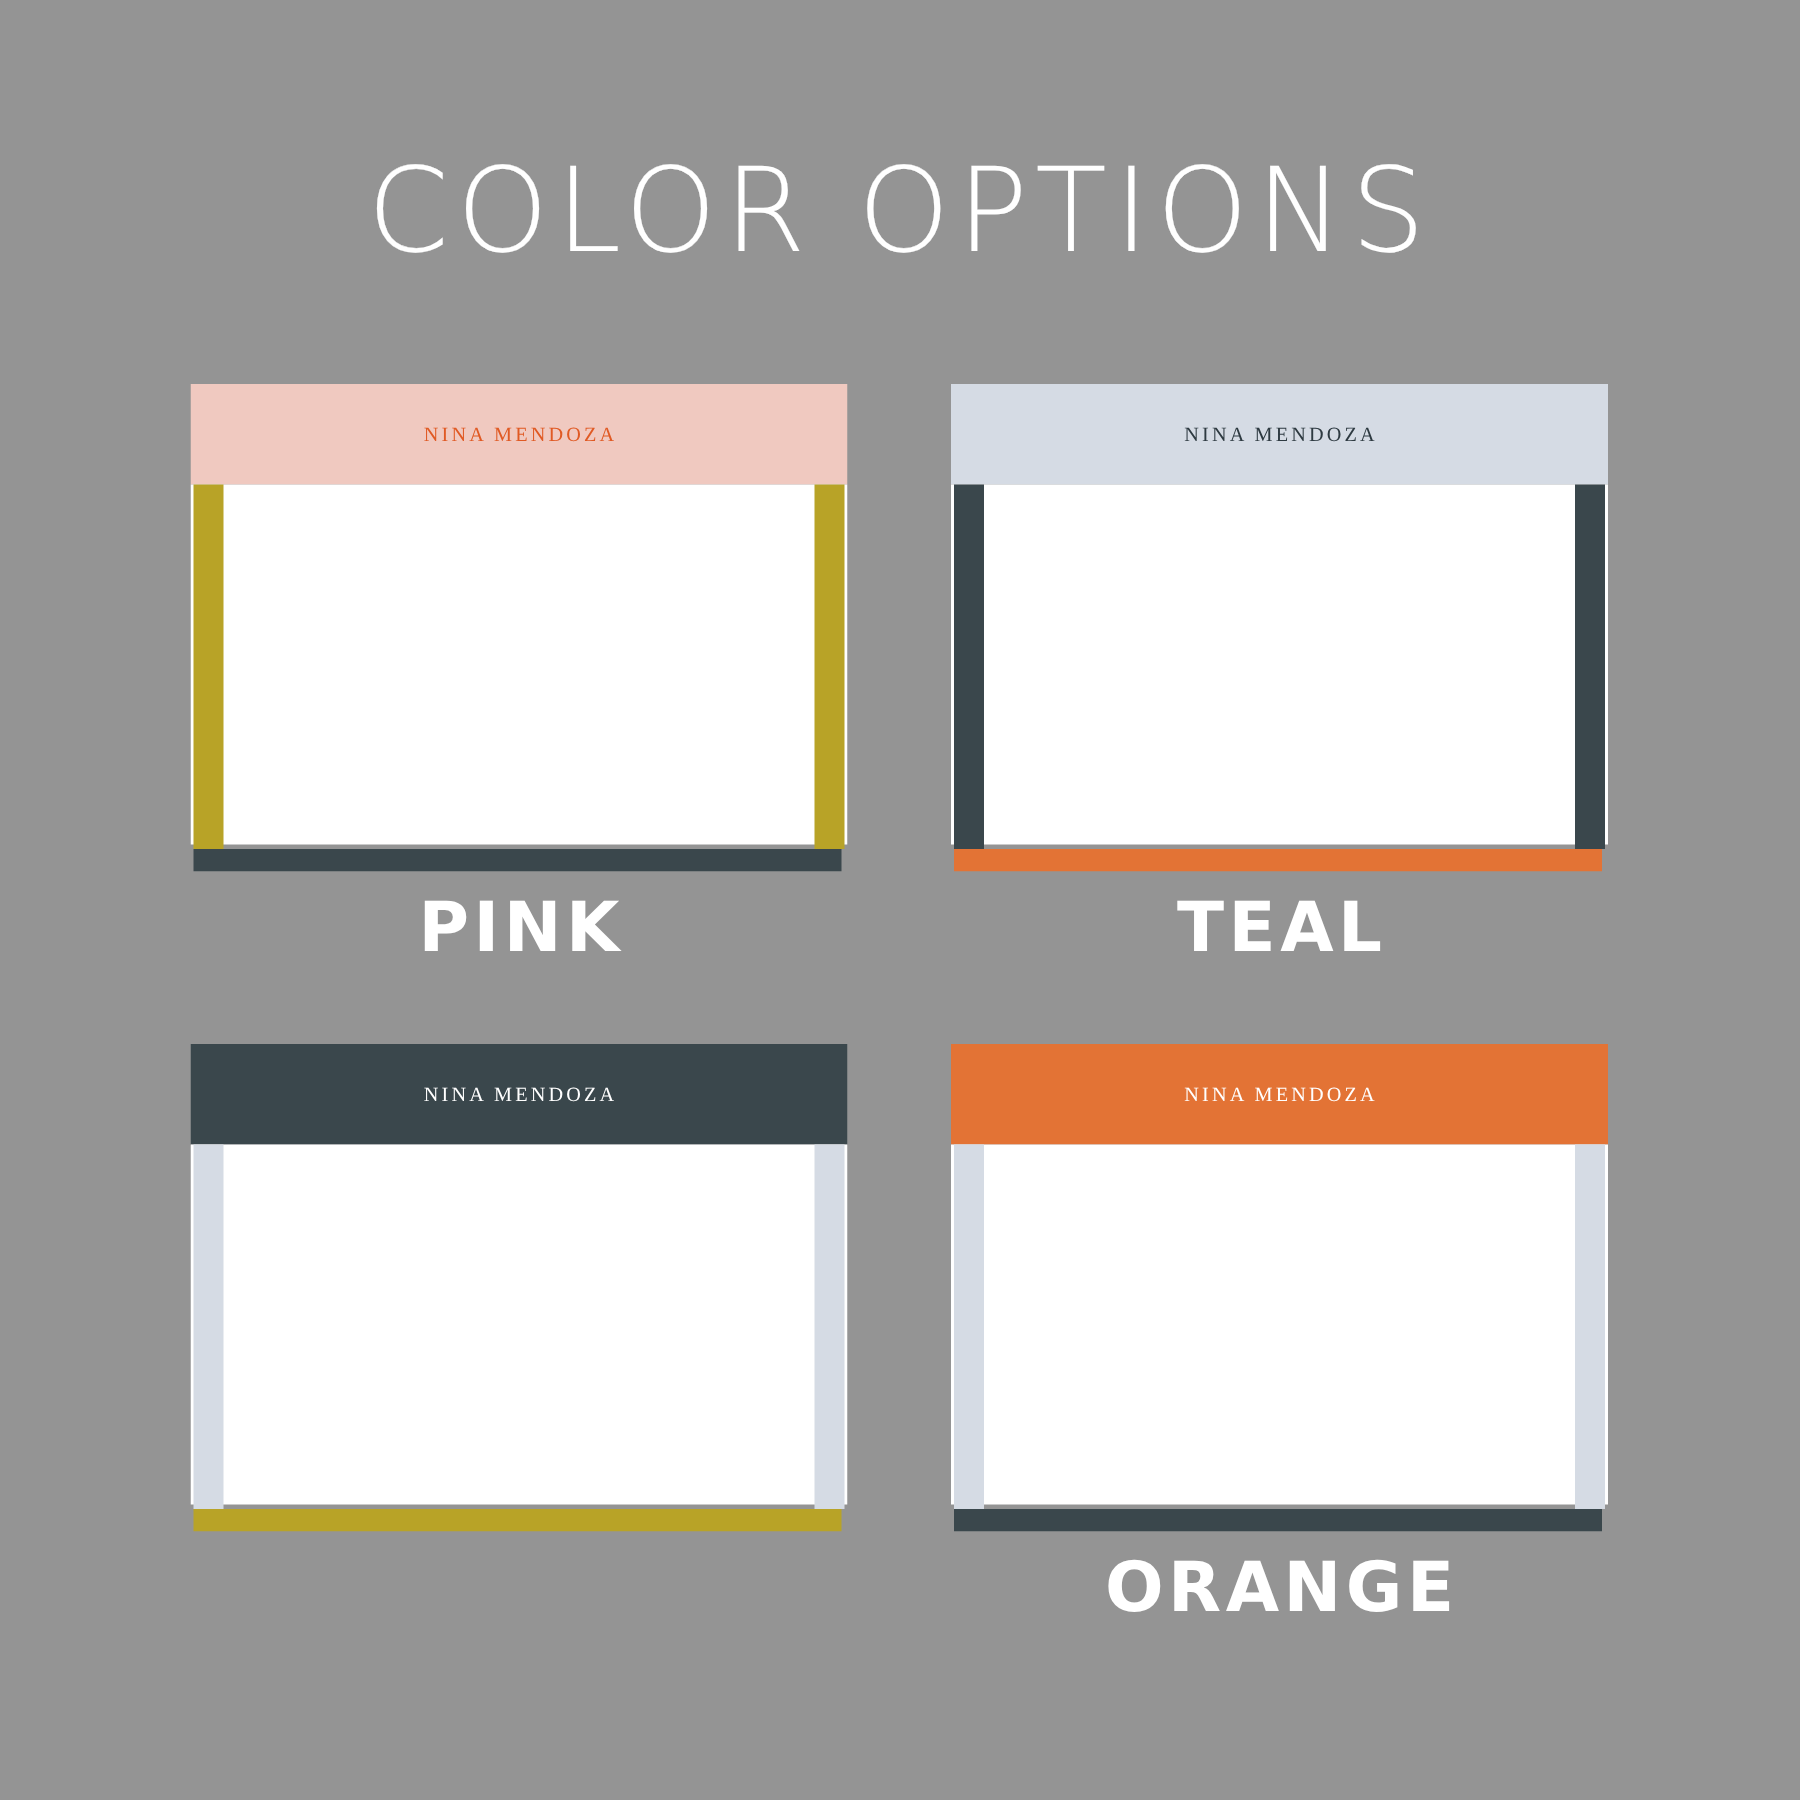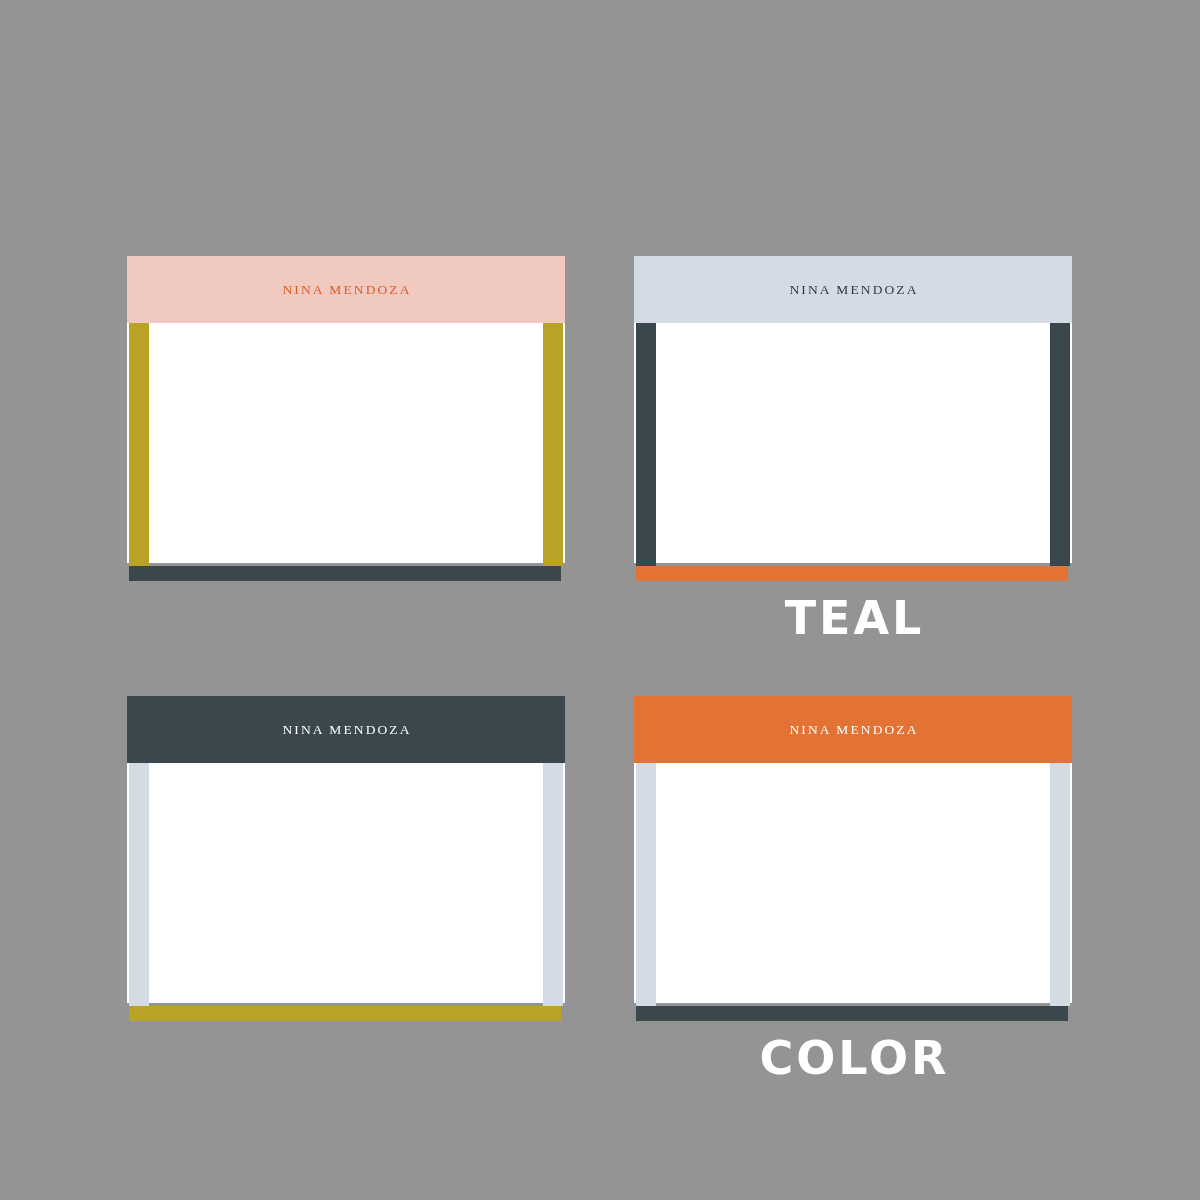--- a/index.html
+++ b/index.html
@@ -132,33 +132,35 @@
     letter-spacing: 3px;
     white-space: nowrap;
     text-indent: 3px;
   }
 </style>
 </head>
 <body style="background: rgb(148, 148, 148);">
 
 <div id="page">
 
+  <h1 id="page-title" style="color: rgb(255, 255, 255);">COLOR OPTIONS</h1>
 
   <div id="options-grid">
 
     <div class="option-cell col-left row-top">
       <div class="card">
         <div class="card-band-top" style="background: rgb(240, 201, 192);">
           <span class="card-name" style="color: rgb(224, 90, 36);">NINA MENDOZA</span>
         </div>
         <div class="card-body" style="background: rgb(255, 255, 255);"></div>
         <div class="card-bar left" style="background: rgb(184, 163, 39);"></div>
         <div class="card-bar right" style="background: rgb(184, 163, 39);"></div>
         <div class="card-band-bottom" style="background: rgb(58, 71, 76);"></div>
       </div>
+      <div class="option-label">PINK</div>
     </div>
 
     <div class="option-cell col-right row-top">
       <div class="card">
         <div class="card-band-top" style="background: rgb(213, 219, 228);">
           <span class="card-name" style="color: rgb(46, 58, 65);">NINA MENDOZA</span>
         </div>
         <div class="card-body" style="background: rgb(255, 255, 255);"></div>
         <div class="card-bar left" style="background: rgb(58, 71, 76);"></div>
         <div class="card-bar right" style="background: rgb(58, 71, 76);"></div>
@@ -182,17 +184,17 @@
     <div class="option-cell col-right row-bottom">
       <div class="card">
         <div class="card-band-top" style="background: rgb(227, 115, 53);">
           <span class="card-name" style="color: rgb(255, 255, 255);">NINA MENDOZA</span>
         </div>
         <div class="card-body" style="background: rgb(255, 255, 255);"></div>
         <div class="card-bar left" style="background: rgb(213, 219, 228);"></div>
         <div class="card-bar right" style="background: rgb(213, 219, 228);"></div>
         <div class="card-band-bottom" style="background: rgb(58, 71, 76);"></div>
       </div>
-      <div class="option-label">COLOR</div>
+      <div class="option-label">ORANGE</div>
     </div>
 
   </div>
 </div>
 
 </body></html>

